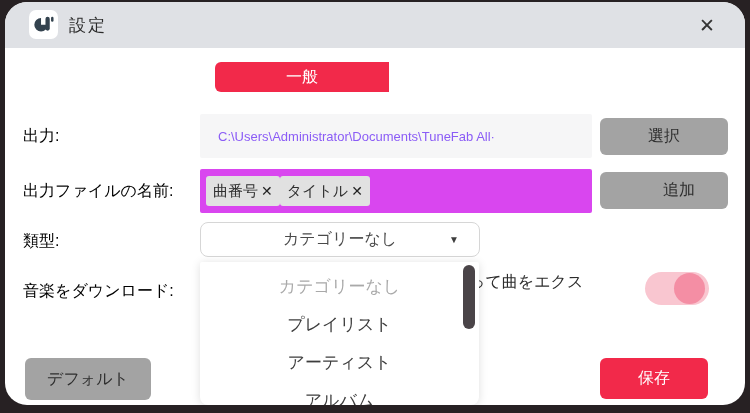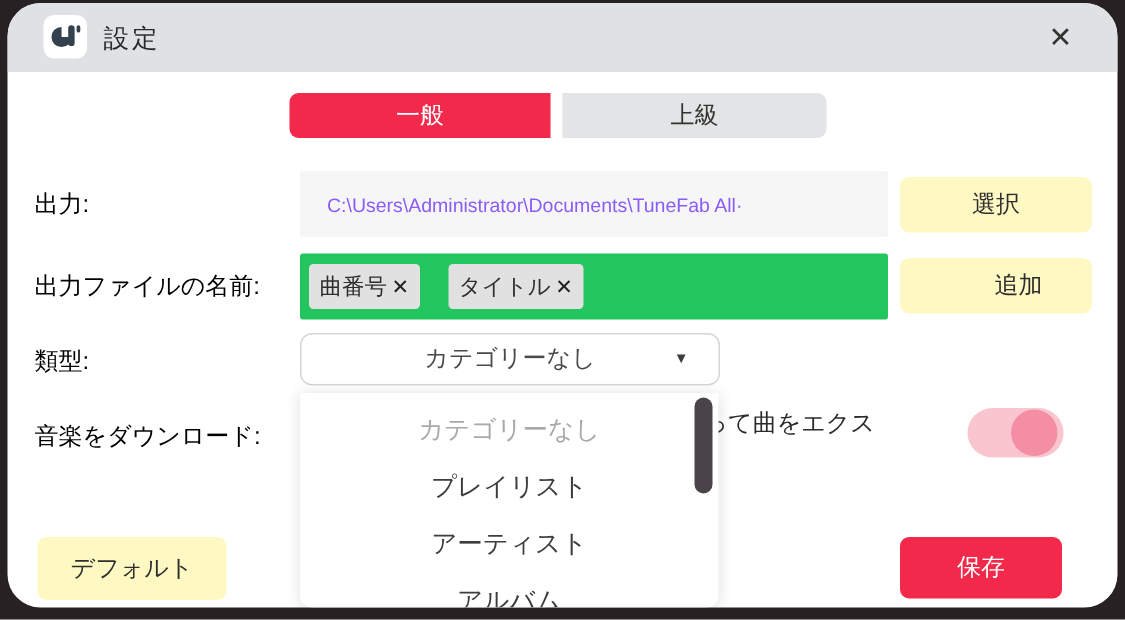--- a/index.html
+++ b/index.html
@@ -23,44 +23,44 @@
   .close-btn{
     position:absolute;right:24px;top:9px;width:28px;height:28px;
     display:flex;align-items:center;justify-content:center;
     font-size:19px;color:#333;cursor:pointer;
   }
   
   .tab{
     position:absolute;top:60px;height:30px;display:flex;align-items:center;justify-content:center;
     font-size:16px;cursor:pointer;
   }
-  .tab-general{left:188px;width:174px;background:#f2294a;color:#ffffff;border-radius:6px 0 0 6px;}
+  .tab-general{left:210px;width:174px;background:#f2294a;color:#ffffff;border-radius:6px 0 0 6px;}
   .tab-advanced{left:370px;width:176px;background:#e3e4e5;color:#333333;border-radius:0 6px 6px 0;}
   
   .form-label{position:absolute;left:18px;font-size:16px;color:#000000;}
   
   .path-field{
     position:absolute;left:195px;top:112px;width:392px;height:44px;
     background:#f6f6f7;border-radius:2px;
     display:flex;align-items:center;padding-left:18px;box-sizing:border-box;
     font-size:13px;color:#8b5cf6;white-space:nowrap;overflow:hidden;
   }
   .gray-btn{
-    position:absolute;background:#fef9c3;border:none;border-radius:6px;
+    position:absolute;background:#a3a3a3;border:none;border-radius:6px;
     font-size:16px;color:#2e2e2e;cursor:pointer;
     display:flex;align-items:center;justify-content:center;
     font-family:"Liberation Sans","DejaVu Sans",sans-serif;
   }
   .select-btn{left:595px;top:116px;width:128px;height:37px;}
   .add-btn{left:595px;top:170px;width:128px;height:37px;padding-left:36px;}
   
   .name-field{
     position:absolute;left:195px;top:167px;width:392px;height:44px;
-    background:#22c55e;border-radius:2px;
-    display:flex;align-items:center;padding-left:6px;box-sizing:border-box;gap:19px;
+    background:#d946ef;border-radius:2px;
+    display:flex;align-items:center;padding-left:6px;box-sizing:border-box;gap:0;
   }
   .tag-chip{
     background:#e1e1e1;border-radius:3px;height:30px;padding:0 7px;
     display:flex;align-items:center;font-size:15px;color:#2e2e2e;cursor:default;
   }
   .tag-remove{font-weight:bold;font-size:14px;color:#222;margin-left:3px;cursor:pointer;}
   
   .type-select{
     position:absolute;left:195px;top:220px;width:280px;height:35px;
     background:#ffffff;border:1px solid #d6d6d6;border-radius:8px;box-sizing:border-box;
@@ -119,21 +119,20 @@
         <path d="M11 6 A8.2 8.2 0 1 0 19.2 14.2 L11 14.2 Z" fill="#33424e"></path>
         <rect x="16.4" y="4.6" width="5.2" height="17" rx="2.6" fill="#33424e"></rect>
         <rect x="23.2" y="4.6" width="3" height="6" rx="1.5" fill="#33424e"></rect>
       </svg>
     </div>
     <div class="win-title">設定</div>
     <div class="close-btn">✕</div>
   </div>
 
   <div class="tab tab-general">一般</div>
-  <div class="tab tab-advanced">上級</div>
 
   <div class="form-label" style="top:124px;">出力:</div>
   <div class="path-field">
     <span>C:\Users\Administrator\Documents\TuneFab All·</span>
   </div>
   <button class="gray-btn select-btn">選択</button>
 
   <div class="form-label" style="top:179px;">出力ファイルの名前:</div>
   <div class="name-field">
     <span class="tag-chip">

